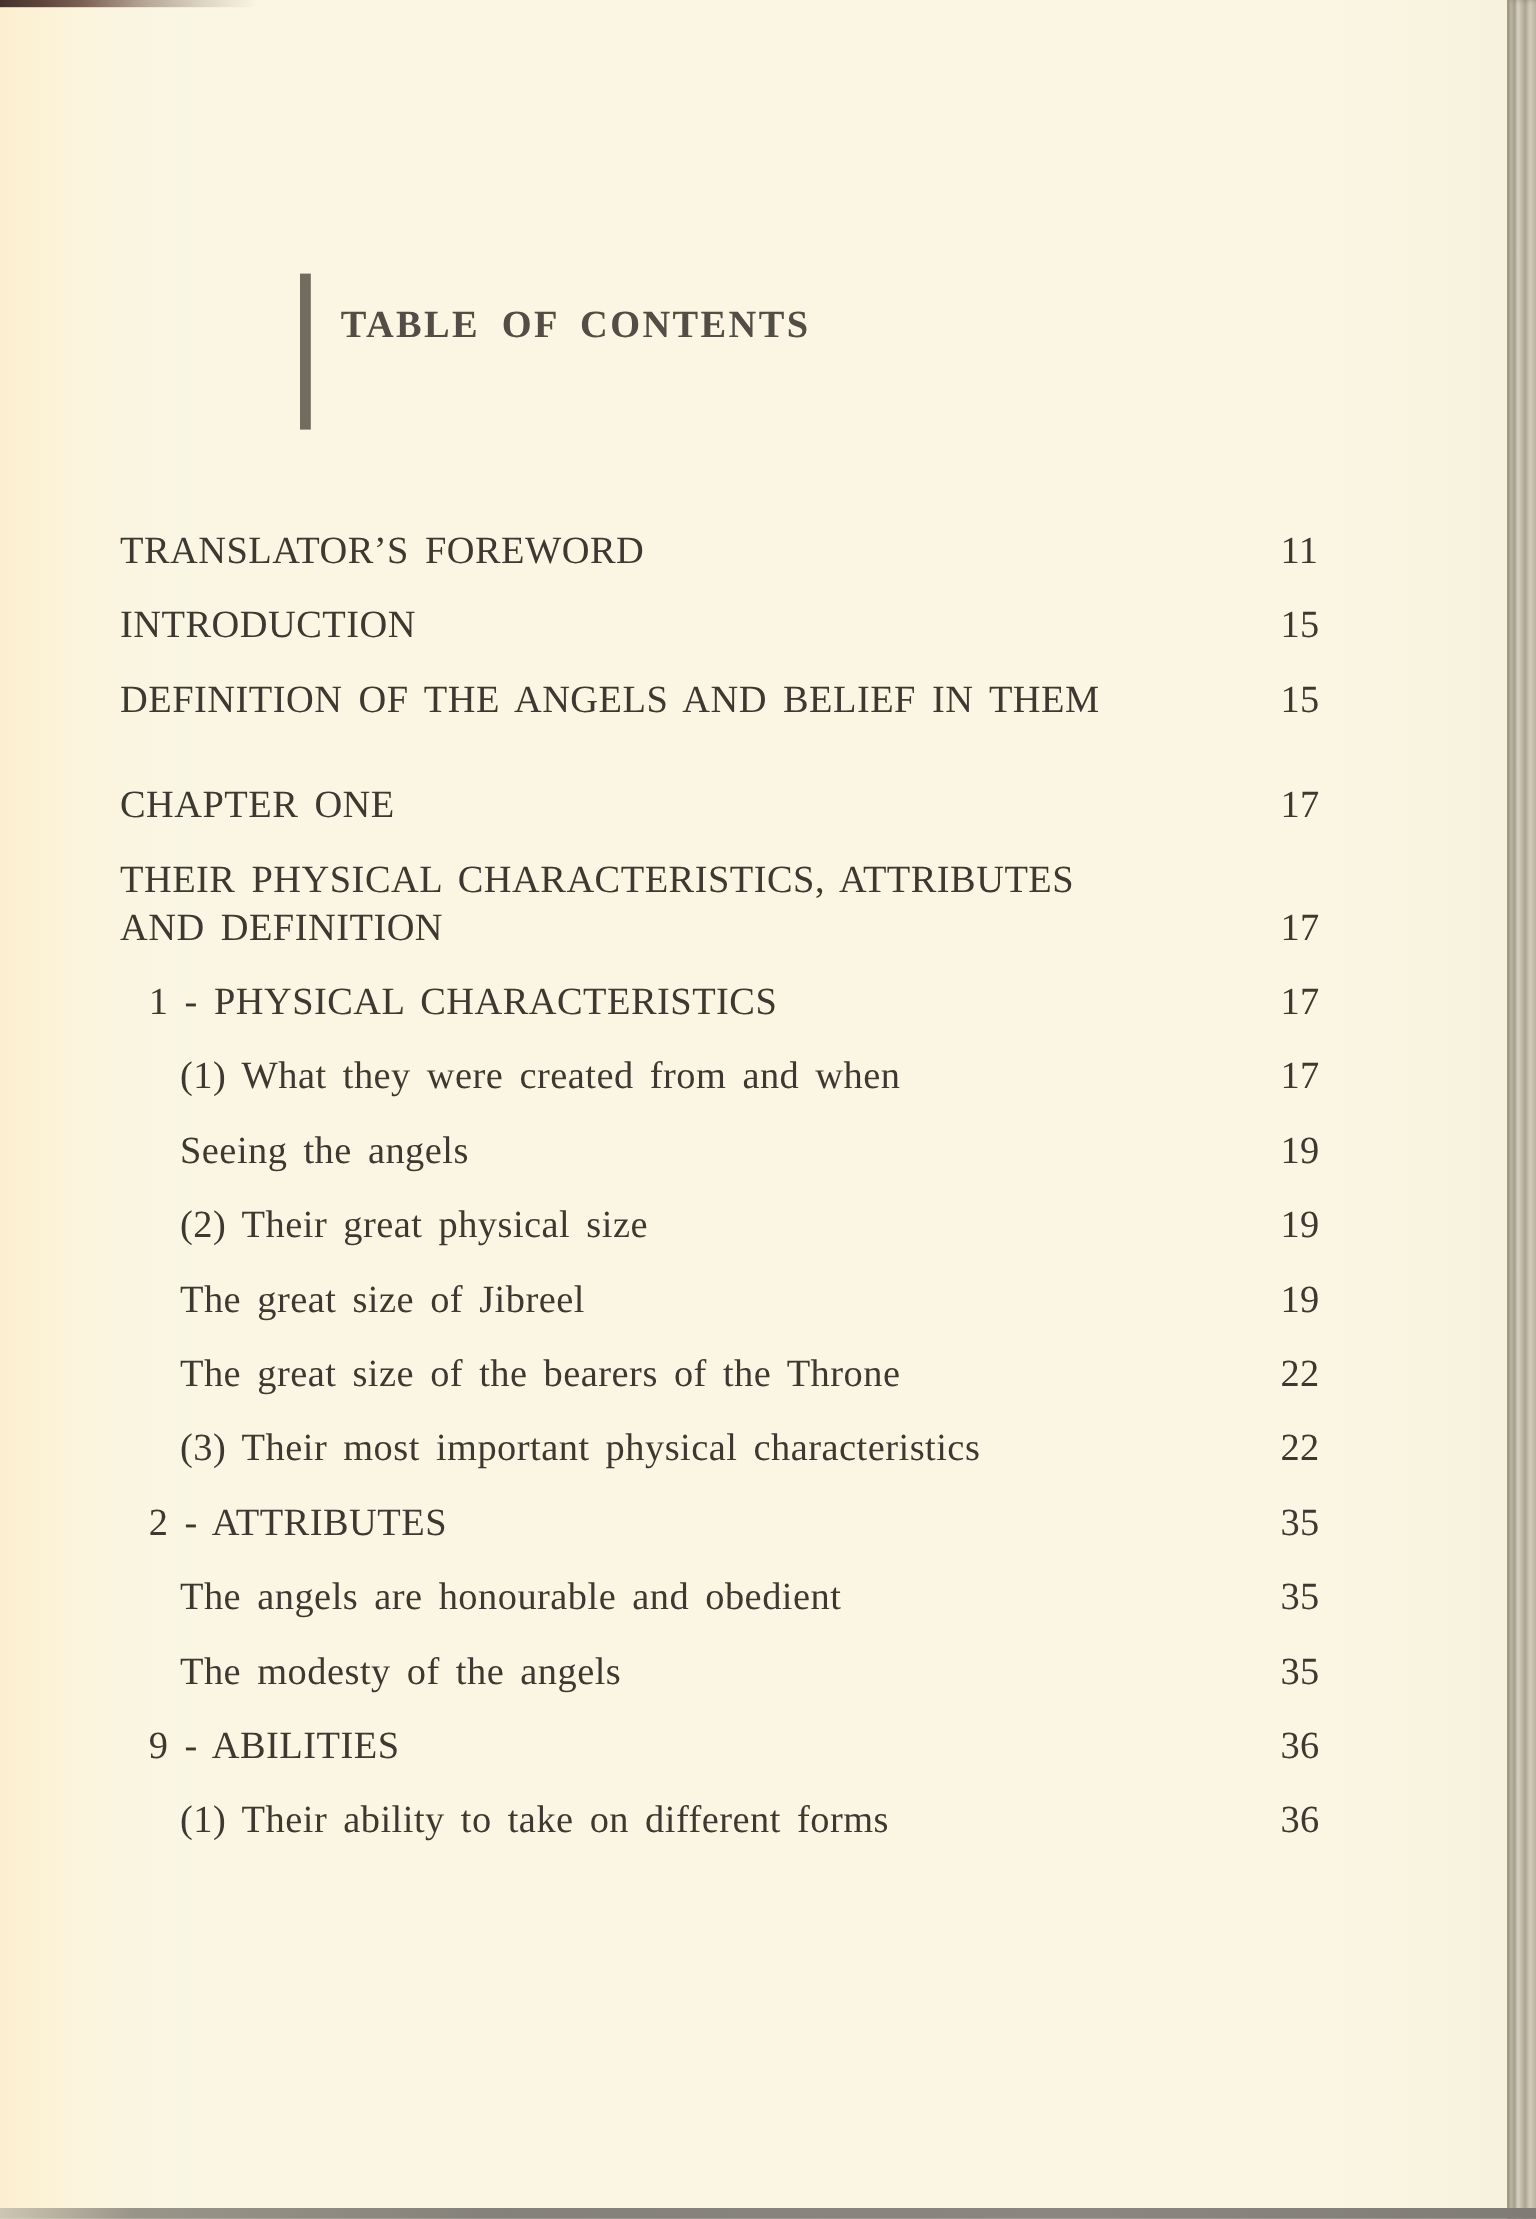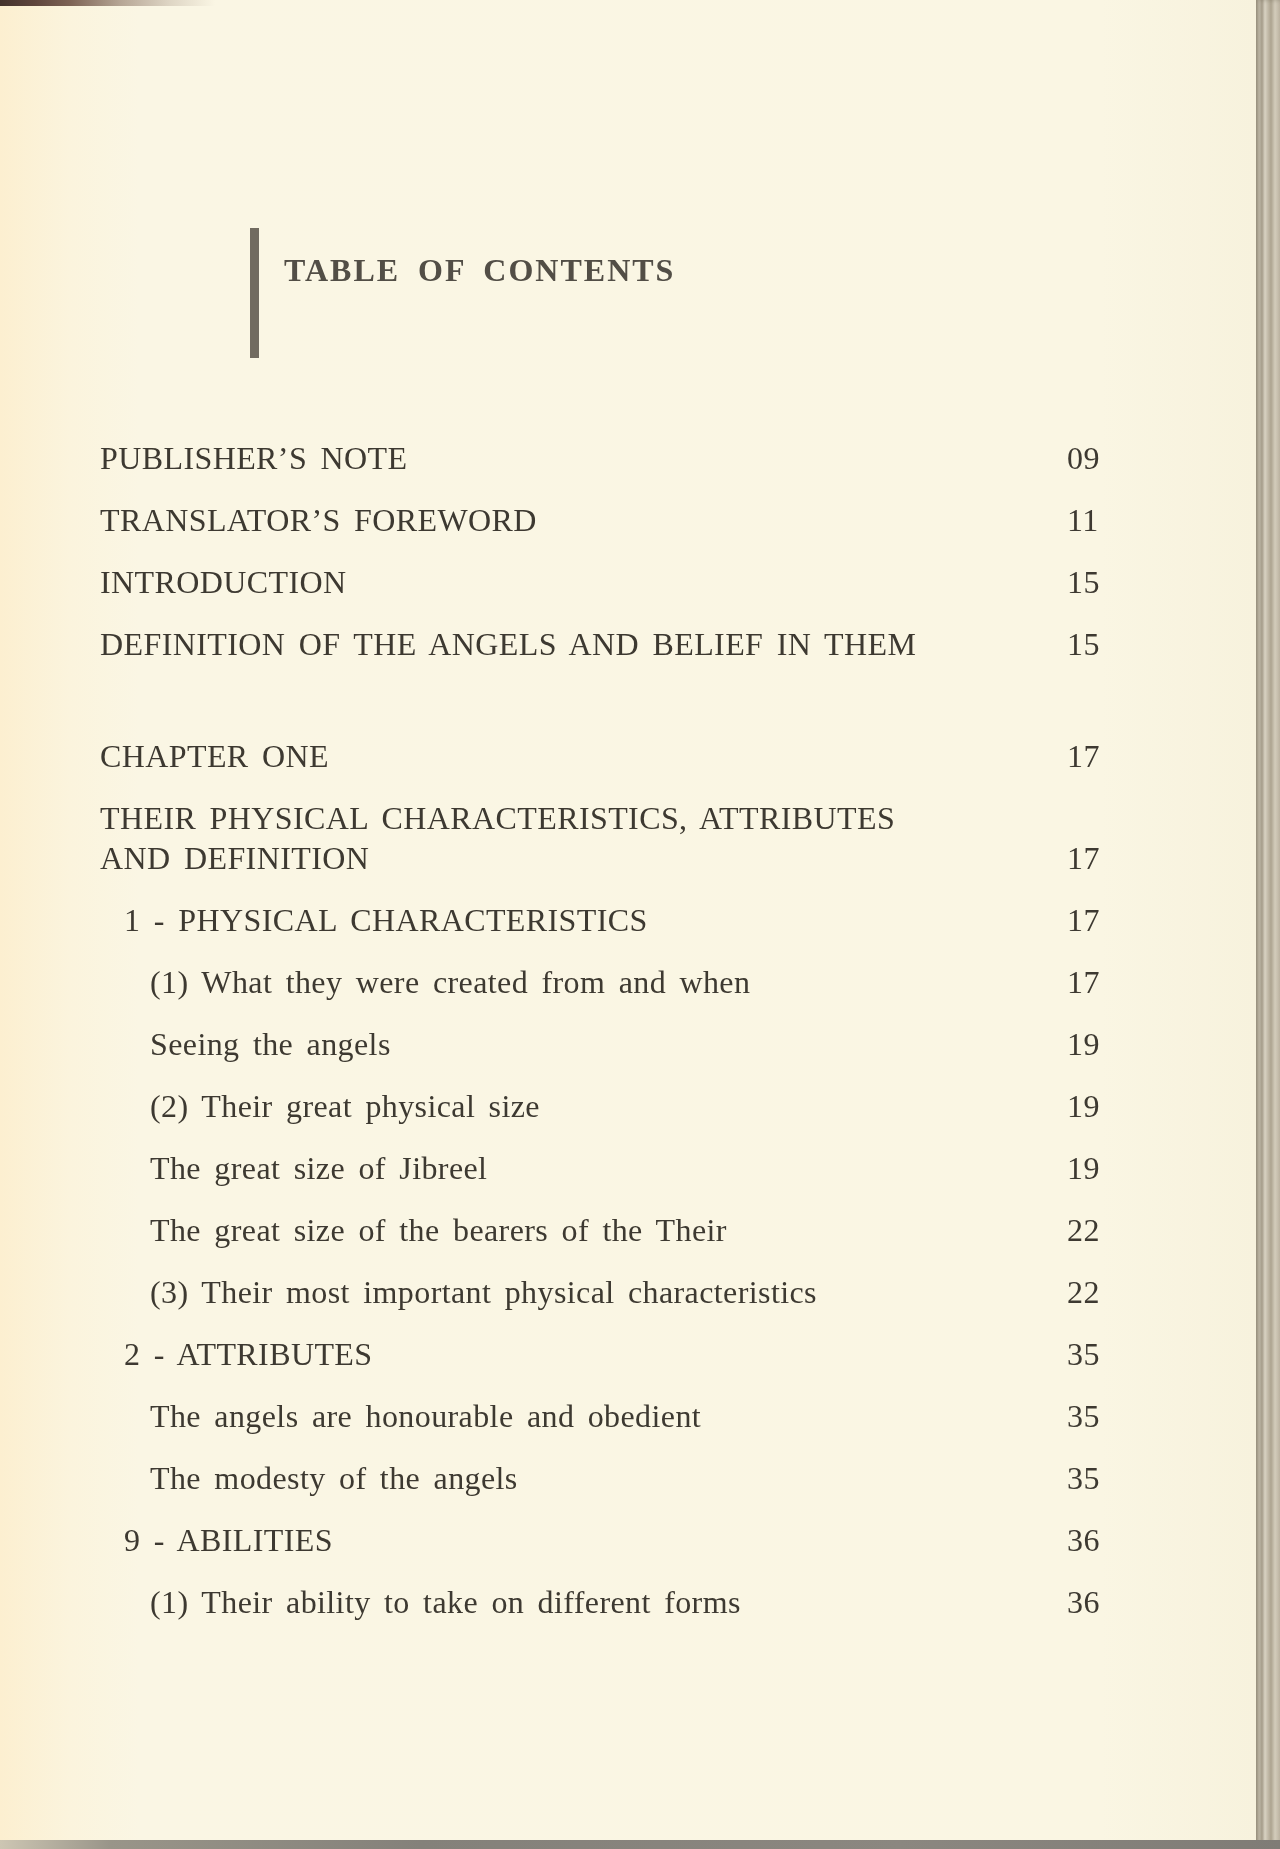--- a/index.html
+++ b/index.html
@@ -61,42 +61,38 @@
     display:flex; align-items:baseline;
     font-size:32px; line-height:36px;
     margin-bottom:26px;
     letter-spacing:0.4px; word-spacing:5px;
     color:#3d3931;
   }
   .toc-label { flex:1 1 auto; padding-right:20px; }
   .toc-page  { flex:0 0 68px; text-align:left; }
   .level1 .toc-label { padding-left:24px; }
   .level2 .toc-label { padding-left:50px; }
-  .section-break { margin-top:76px;gap:12px; }
+  .section-break { margin-top:52px;gap:12px; }
   .continuation { margin-top:-22px; }
 </style>
 </head>
 <body>
 
 <div class="scan-page">
 
   <div class="top-mark"></div>
   <div class="edge-stripe"></div>
   <div class="bottom-strip"></div>
 
   <header class="title-block">
     <div class="title-bar"></div>
     <h1 class="title">TABLE OF CONTENTS</h1>
   </header>
 
   <main class="toc" id="toc-list">
-      <div class="toc-row level0">
-        <span class="toc-label">PUBLISHER’S NOTE</span>
-        <span class="toc-page">09</span>
-      </div>
       <div class="toc-row level0">
         <span class="toc-label">TRANSLATOR’S FOREWORD</span>
         <span class="toc-page">11</span>
       </div>
       <div class="toc-row level0">
         <span class="toc-label">INTRODUCTION</span>
         <span class="toc-page">15</span>
       </div>
       <div class="toc-row level0">
         <span class="toc-label">DEFINITION OF THE ANGELS AND BELIEF IN THEM</span>
@@ -128,21 +124,21 @@
       </div>
       <div class="toc-row level2">
         <span class="toc-label">(2) Their great physical size</span>
         <span class="toc-page">19</span>
       </div>
       <div class="toc-row level2">
         <span class="toc-label">The great size of Jibreel</span>
         <span class="toc-page">19</span>
       </div>
       <div class="toc-row level2">
-        <span class="toc-label">The great size of the bearers of the Their</span>
+        <span class="toc-label">The great size of the bearers of the Throne</span>
         <span class="toc-page">22</span>
       </div>
       <div class="toc-row level2">
         <span class="toc-label">(3) Their most important physical characteristics</span>
         <span class="toc-page">22</span>
       </div>
       <div class="toc-row level1">
         <span class="toc-label">2 - ATTRIBUTES</span>
         <span class="toc-page">35</span>
       </div>

